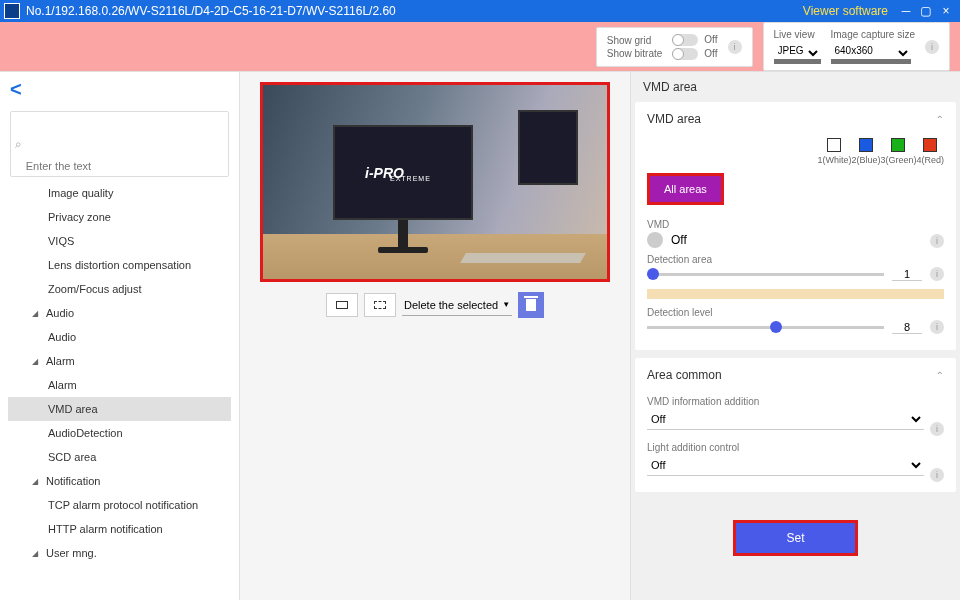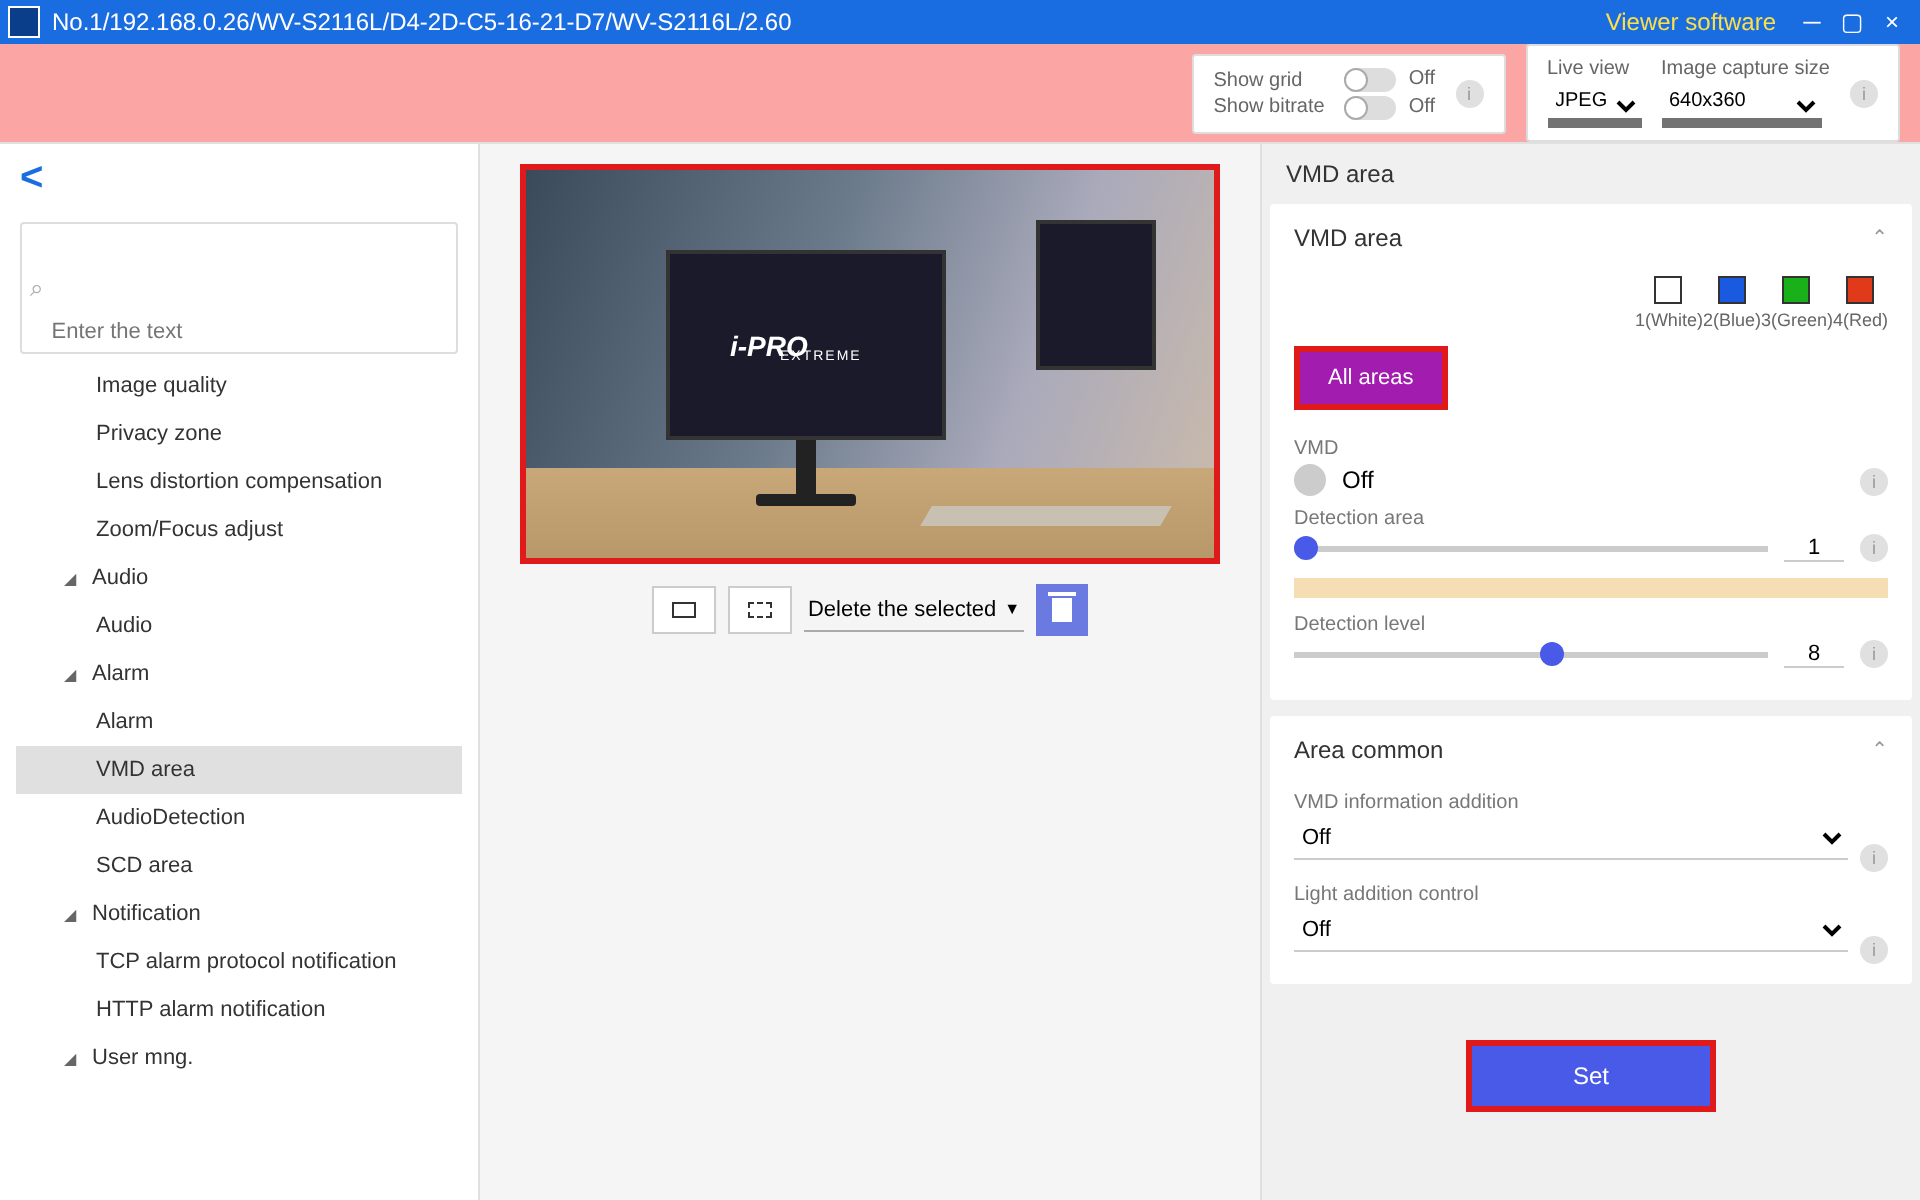--- a/index.html
+++ b/index.html
@@ -136,20 +136,21 @@
 <div class="body">
   <div class="left">
     <div class="back-arrow">&lt;</div>
     <div class="search-box">
       <span style="color:#aaa;margin-right:4px">⌕</span>
       <input placeholder="Enter the text" style="">
     </div>
     <div class="tree">
       <div class="tree-item">Image quality</div>
       <div class="tree-item">Privacy zone</div>
+      <div class="tree-item">VIQS</div>
       <div class="tree-item">Lens distortion compensation</div>
       <div class="tree-item">Zoom/Focus adjust</div>
       <div class="tree-group">
           <span class="caret">◢</span>
           <span>Audio</span>
         </div>
       <div class="tree-item">Audio</div>
       <div class="tree-group">
           <span class="caret">◢</span>
           <span>Alarm</span>

